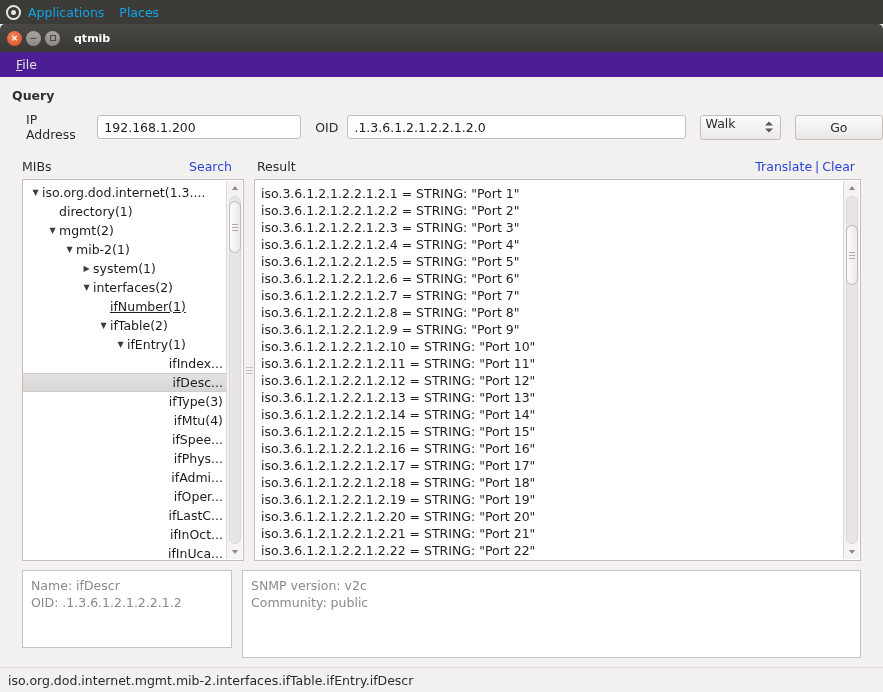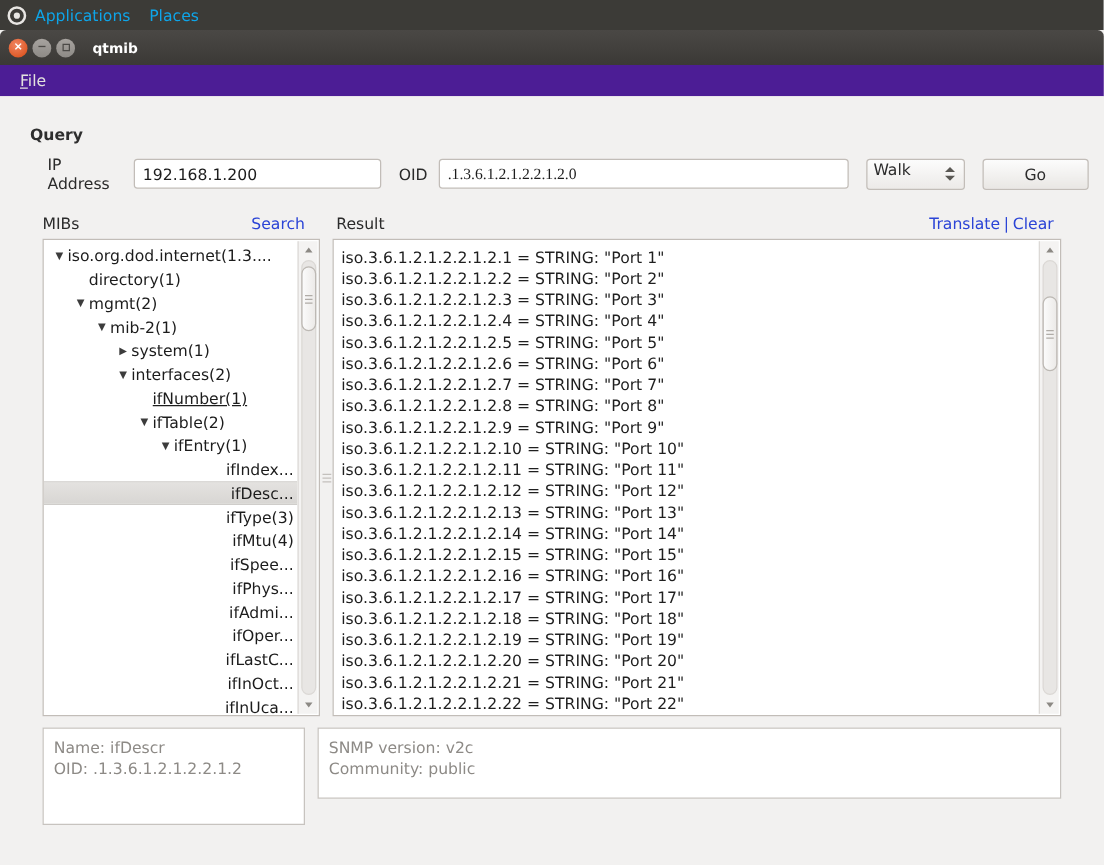--- a/index.html
+++ b/index.html
@@ -73,21 +73,21 @@
     padding-left: 10px;
   }
   .menu-item {
     color: #e3e1de; font-size: 12.5px; padding: 2px 6px;
   }
   .menu-item u { text-decoration: underline; }
 
   
   #content {
     height: 615px; background: #f2f1f0;
-    padding: 12px;
+    padding: 0;
     position: relative;
   }
 
   
   #query-label {
     font-weight: bold; font-size: 12.5px;
     color: #2e2e2e;
     padding: 11px 0 0 12px;
   }
   #query-row {
@@ -101,21 +101,21 @@
     border: 1px solid #c2bdb8;
     border-radius: 3px;
     background: #ffffff;
     font-family: "DejaVu Sans", "Liberation Sans", sans-serif;
     font-size: 12.5px;
     color: #1c1c1c;
     padding: 0 6px;
     outline: none;
   }
   #ip-input { width: 212px; margin-left: 9px; }
-  #oid-input { width: 352px; margin-left: 9px; font-family: Liberation Serif, serif; }
+  #oid-input { width: 352px; margin-left: 9px; }
   #oid-label { margin-left: 14px; }
 
   #mode-select {
     margin-left: 14px;
     width: 84px; height: 25px;
     border: 1px solid #c2bdb8;
     border-radius: 3px;
     background: linear-gradient(to bottom, #fcfcfc, #eceae8);
     display: flex; align-items: flex-start;
     padding: 0 5px;
@@ -280,21 +280,21 @@
   .info-box {
     border: 1px solid #c7c3bf;
     background: #ffffff;
     font-size: 12.5px;
     color: #8d8a86;
     padding: 6px 8px;
     line-height: 17px;
     overflow: hidden;
   }
   #info-left { width: 210px; height: 78px; }
-  #info-right { flex: 1; height: 57px; margin-left: 10px; margin-right: 22px; }
+  #info-right { flex: 1; height: 88px; margin-left: 10px; margin-right: 22px; }
 
   
   #statusbar {
     position: absolute; left: 0; bottom: 0;
     width: 883px; height: 25px;
     background: #f2f1f0;
     border-top: 1px solid #dedbd8;
     display: flex; align-items: center;
     padding-left: 8px;
     font-size: 12.5px;
@@ -508,15 +508,18 @@
       <div id="info-left" class="info-box">
         <div>Name: ifDescr</div>
         <div>OID: .1.3.6.1.2.1.2.2.1.2</div>
       </div>
       <div id="info-right" class="info-box">
         <div>SNMP version: v2c</div>
         <div>Community: public</div>
       </div>
     </div>
 
+    <div id="statusbar">
+      <span>iso.org.dod.internet.mgmt.mib-2.interfaces.ifTable.ifEntry.ifDescr</span>
+    </div>
 
   </div>
 </div>
 
 </body></html>

